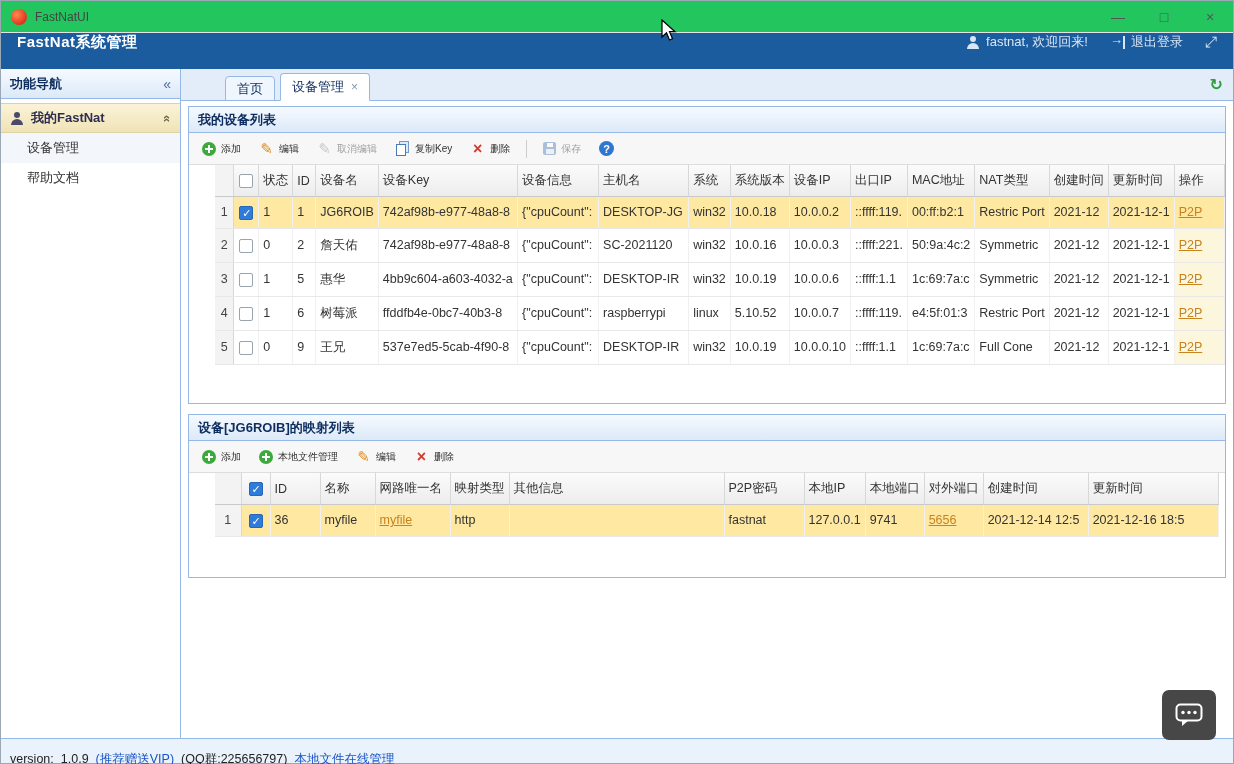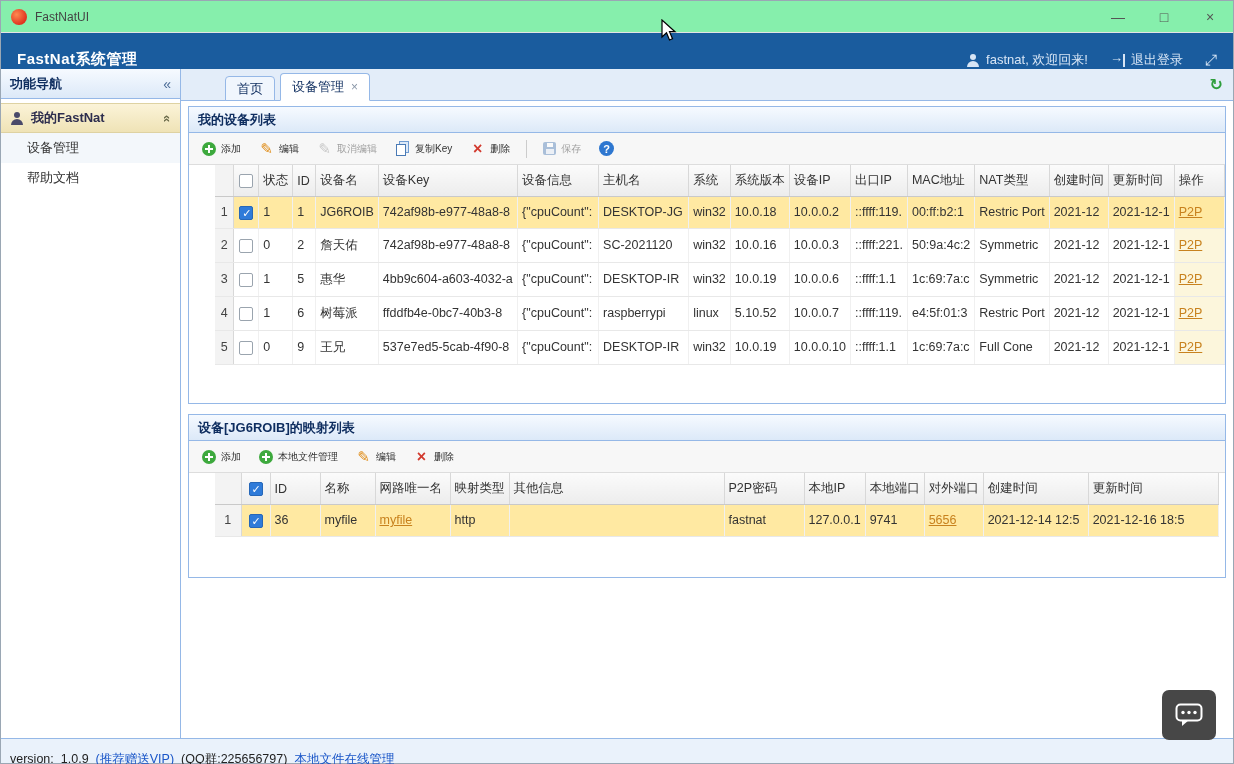--- a/index.html
+++ b/index.html
@@ -1,28 +1,28 @@
 <!DOCTYPE html>
 <html style="--header_bg: #1A5C9E; --accent_border: #95B8E7; --panel_header_text: #0E2D5F; --selected_row: #FFE9A2; --op_cell_bg: #FCF6DC; --table_link: #C8821E; --footer_link: #1A56C8; --add_green: #3DA93D; --edit_orange: #E08E1B; --delete_red: #D23A2E; --refresh_green: #2E9E3C;"><head>
 <meta charset="utf-8">
 <style>
   *{margin:0;padding:0;box-sizing:border-box;}
   html,body{width:1234px;height:764px;overflow:hidden;}
   body{font-family:"Liberation Sans","DejaVu Sans",sans-serif;font-size:13px;color:#333;background:#fff;}
   .window{position:relative;width:1234px;height:764px;border:1px solid #9aa7b4;display:flex;flex-direction:column;background:#fff;}
 
   
-  .titlebar{height:32px;background:#86efac;display:flex;align-items:center;border-bottom:1px solid #e4e4e4;flex:none;}
+  .titlebar{height:32px;background:#22c55e;display:flex;align-items:center;border-bottom:1px solid #e4e4e4;flex:none;}
   .app-icon{width:16px;height:16px;border-radius:50%;background:radial-gradient(circle at 35% 35%,#ff8a50,#e0301e 72%);margin:0 8px 0 10px;flex:none;}
   .titlebar-title{font-size:12px;color:#444;}
   .win-controls{margin-left:auto;display:flex;height:100%;}
   .win-btn{width:46px;height:100%;display:flex;align-items:center;justify-content:center;color:#555;font-size:14px;cursor:pointer;}
 
   
-  .appheader{height:36px;background:var(--header_bg,#1A5C9E);display:flex;align-items:flex-end;color:#fff;padding:0 16px;flex:none;}
+  .appheader{height:36px;background:var(--header_bg,#1A5C9E);display:flex;align-items:flex-start;color:#fff;padding:0 16px;flex:none;}
   .brand{font-weight:bold;font-size:15px;letter-spacing:.5px;}
   .appheader-right{margin-left:auto;display:flex;align-items:center;gap:22px;color:#D7E5F5;font-size:13px;}
   .hdr-item{display:flex;align-items:center;gap:6px;cursor:pointer;}
   .person-icon{position:relative;width:14px;height:13px;display:inline-block;flex:none;}
   .person-icon::before{content:"";position:absolute;left:50%;top:0;transform:translateX(-50%);width:6px;height:6px;border-radius:50%;background:currentColor;}
   .person-icon::after{content:"";position:absolute;left:50%;bottom:0;transform:translateX(-50%);width:12px;height:6px;border-radius:6px 6px 0 0;background:currentColor;}
   .logout-icon{position:relative;width:15px;height:13px;display:inline-block;flex:none;}
   .logout-icon::before{content:"→";position:absolute;left:0;top:-4px;font-weight:bold;font-size:13px;}
   .logout-icon::after{content:"";position:absolute;right:0;top:0;width:2px;height:13px;background:currentColor;}
   .expand-icon{cursor:pointer;}

